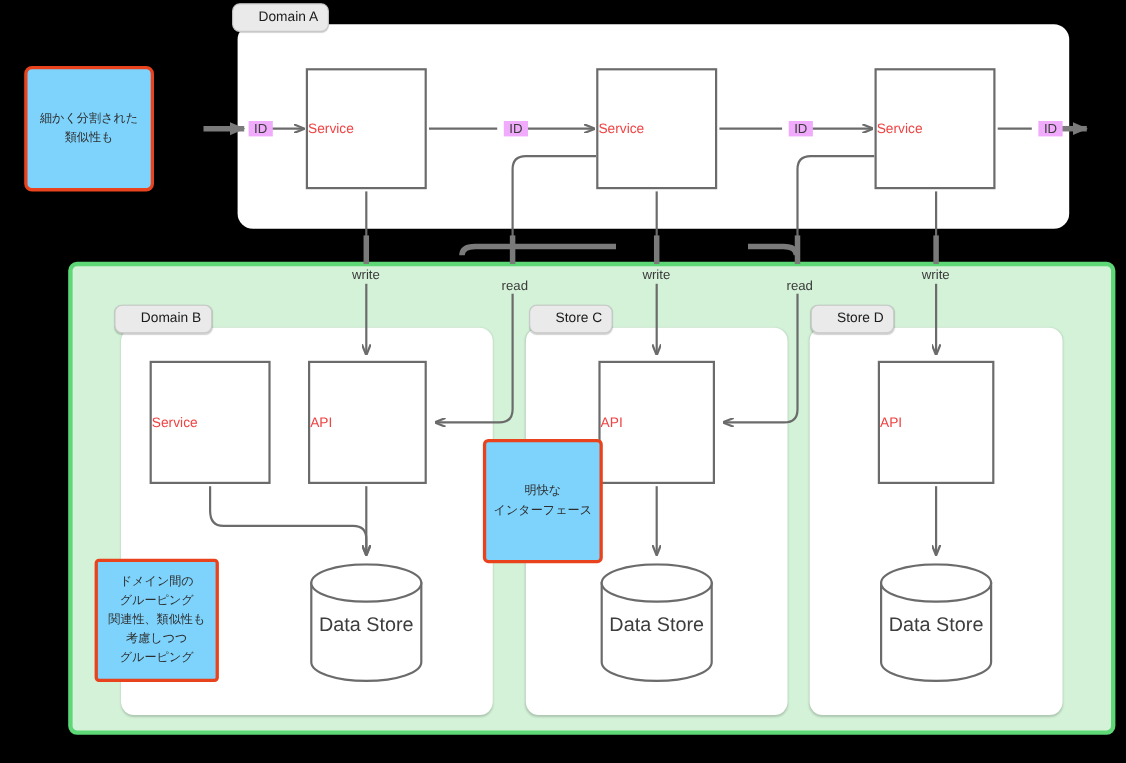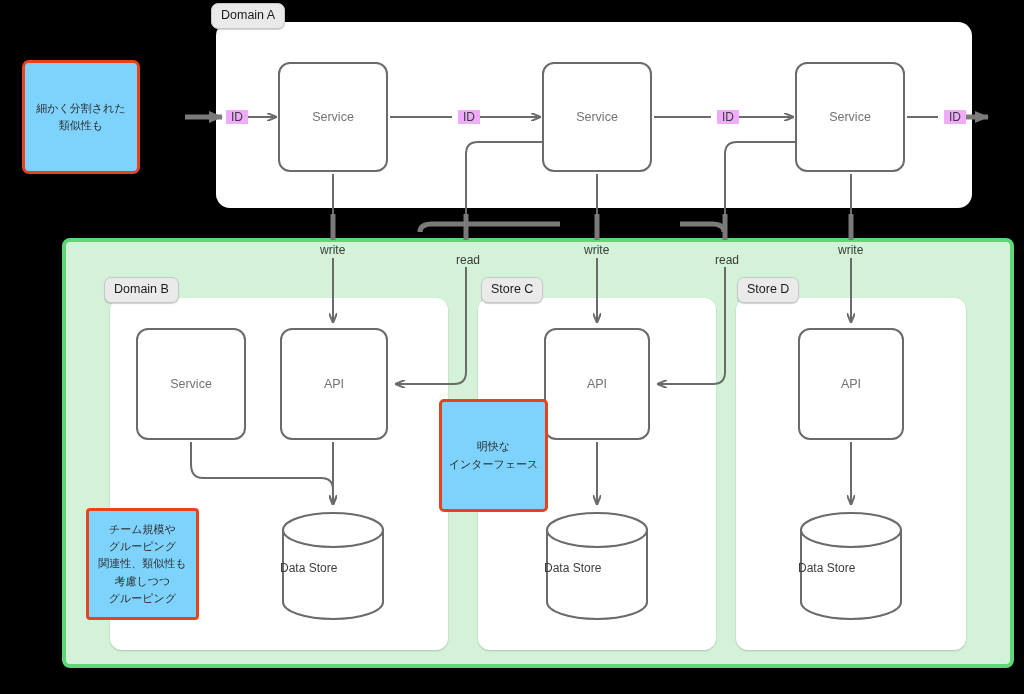--- a/index.html
+++ b/index.html
@@ -25,49 +25,49 @@
   
   .subpanel{background:#ffffff;border-radius:12px;box-shadow:0 1px 2px rgba(0,0,0,.18);}
   .sp-b{left:110px;top:298px;width:338px;height:352px;}
   .sp-c{left:478px;top:298px;width:238px;height:352px;}
   .sp-d{left:736px;top:298px;width:230px;height:352px;}
 
   
   .pill{
     background:#eaeaea;border:1px solid #c8c8c8;border-radius:7px;
     color:#1b1b1b;font-size:12.5px;line-height:1;
-    padding:5px 9px 6px 9px;white-space:nowrap;
+    padding:5px 9px 6px 23px;white-space:nowrap;
     box-shadow:0 1px 1px rgba(0,0,0,.18);
   }
   .pill-a{left:211px;top:3px;}
   .pill-b{left:104px;top:277px;text-align:right;}
   .pill-c{left:481px;top:277px;}
   .pill-d{left:737px;top:277px;}
 
   
   .node{
-    border:2px solid #6b6b6b;border-radius:12px;background:#fff;
-    display:flex;align-items:center;justify-content:center;
-    color:#737373;font-size:12.5px;
+    border:2px solid #6b6b6b;border-radius:0;background:#fff;
+    display:flex;align-items:center;justify-content:flex-start;
+    color:#ef4444;font-size:12.5px;
   }
   .svc{width:110px;height:110px;}
   .svc1{left:278px;top:62px;}
   .svc2{left:542px;top:62px;}
   .svc3{left:795px;top:62px;}
   .api-b{left:280px;top:328px;width:108px;height:112px;}
   .svc-b{left:136px;top:328px;width:110px;height:112px;}
   .api-c{left:544px;top:328px;width:106px;height:112px;}
   .api-d{left:798px;top:328px;width:106px;height:112px;}
 
   
   .cyl{width:106px;height:108px;}
   .cyl svg{display:block;}
   .cyl .lbl{
     position:absolute;left:0;right:0;top:52%;transform:translateY(-50%);
-    color:#3d3d3d;font-size:12px;
+    text-align:center;color:#3d3d3d;font-size:18px;
   }
   .ds-b{left:280px;top:512px;}
   .ds-c{left:544px;top:512px;}
   .ds-d{left:798px;top:512px;}
 
   
   .note{
     background:#7dd3fc;border:3px solid #e8431c;border-radius:4px;
     display:flex;align-items:center;justify-content:center;text-align:center;
     color:#2d2d2d;font-size:11px;line-height:1.55;
@@ -225,21 +225,21 @@
 
   <div class="abs note note-2">
     <div>
       <span>明快な</span>
       <span>インターフェース</span>
     </div>
   </div>
 
   <div class="abs note note-3">
     <div>
-      <span>チーム規模や</span>
+      <span>ドメイン間の</span>
       <span>グルーピング</span>
       <span>関連性、類似性も</span>
       <span>考慮しつつ</span>
       <span>グルーピング</span>
     </div>
   </div>
 
 </div>
 
 </body></html>

